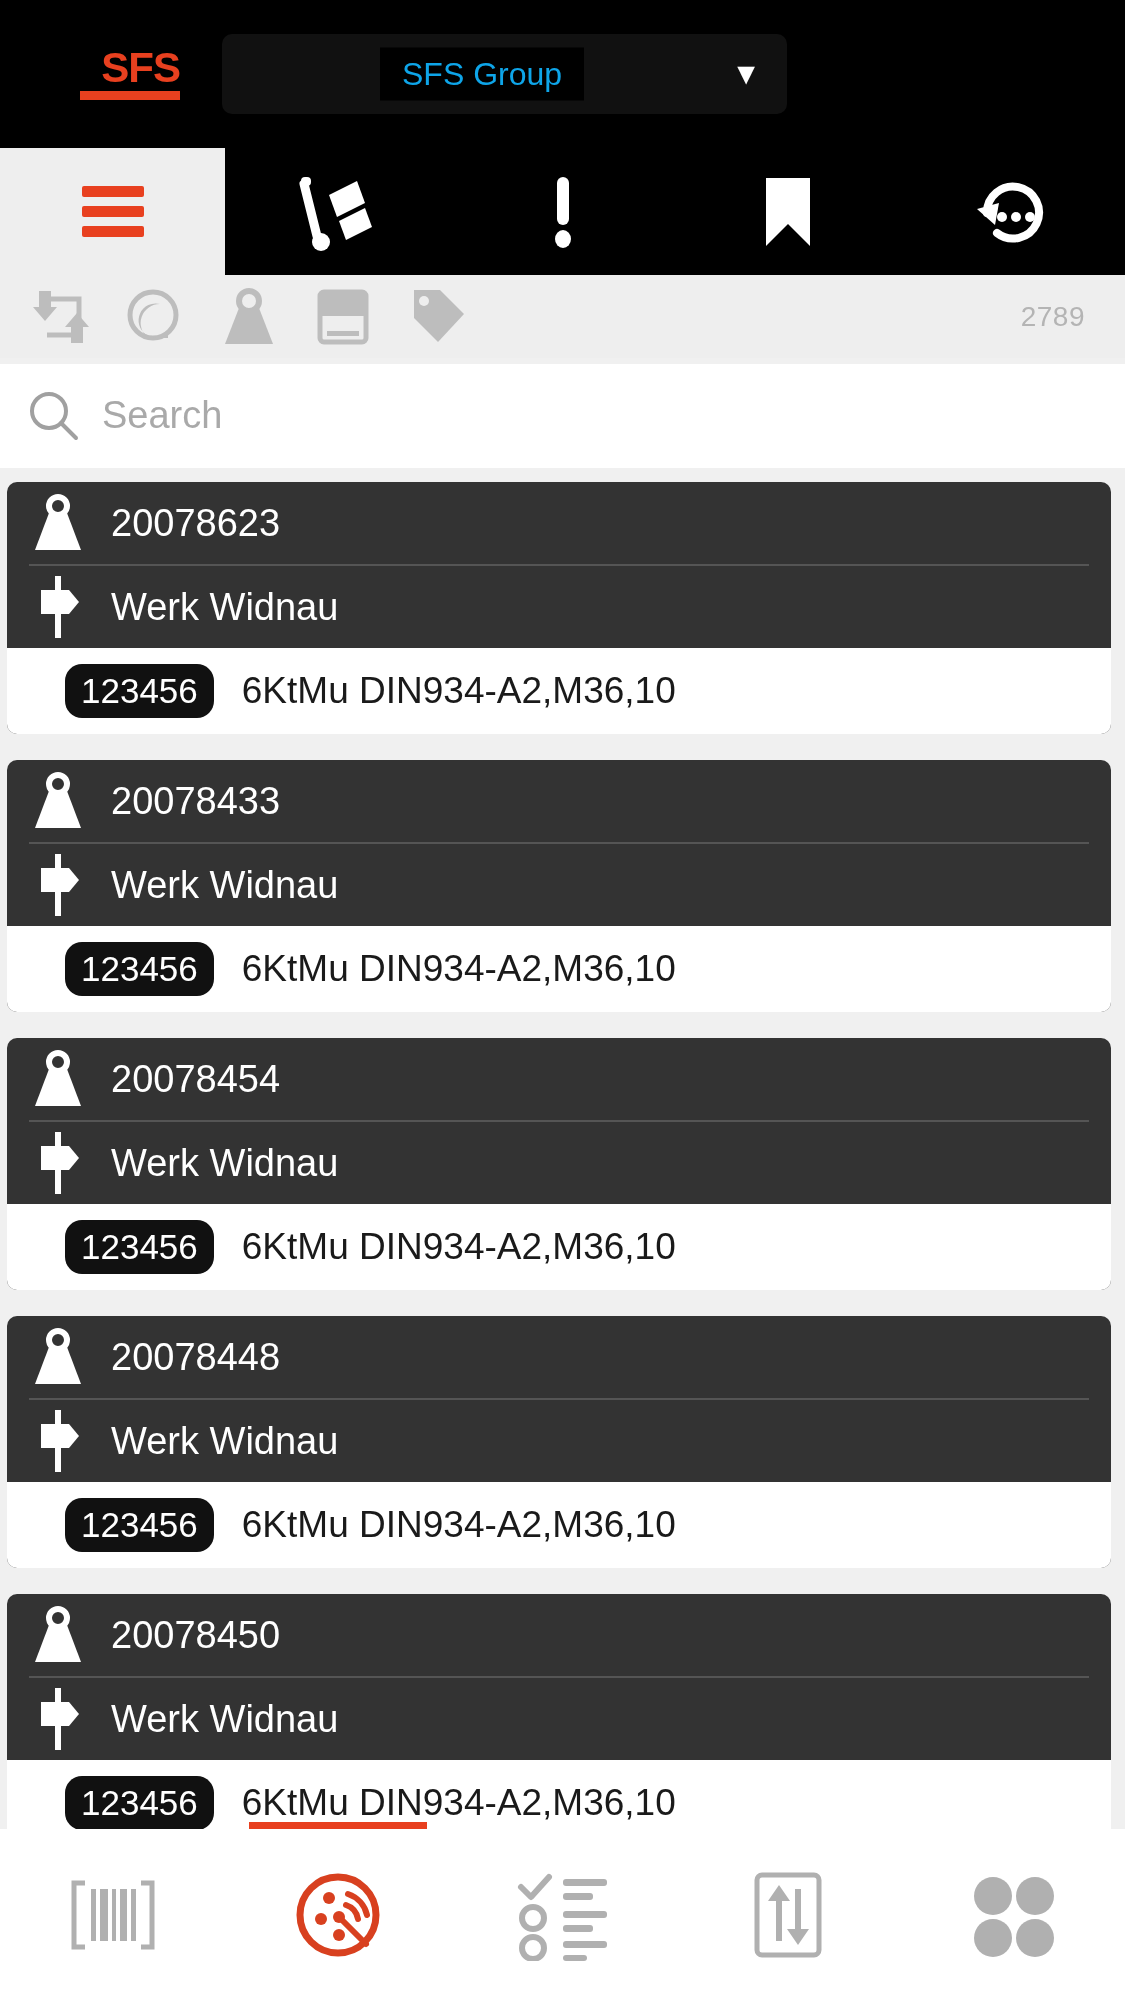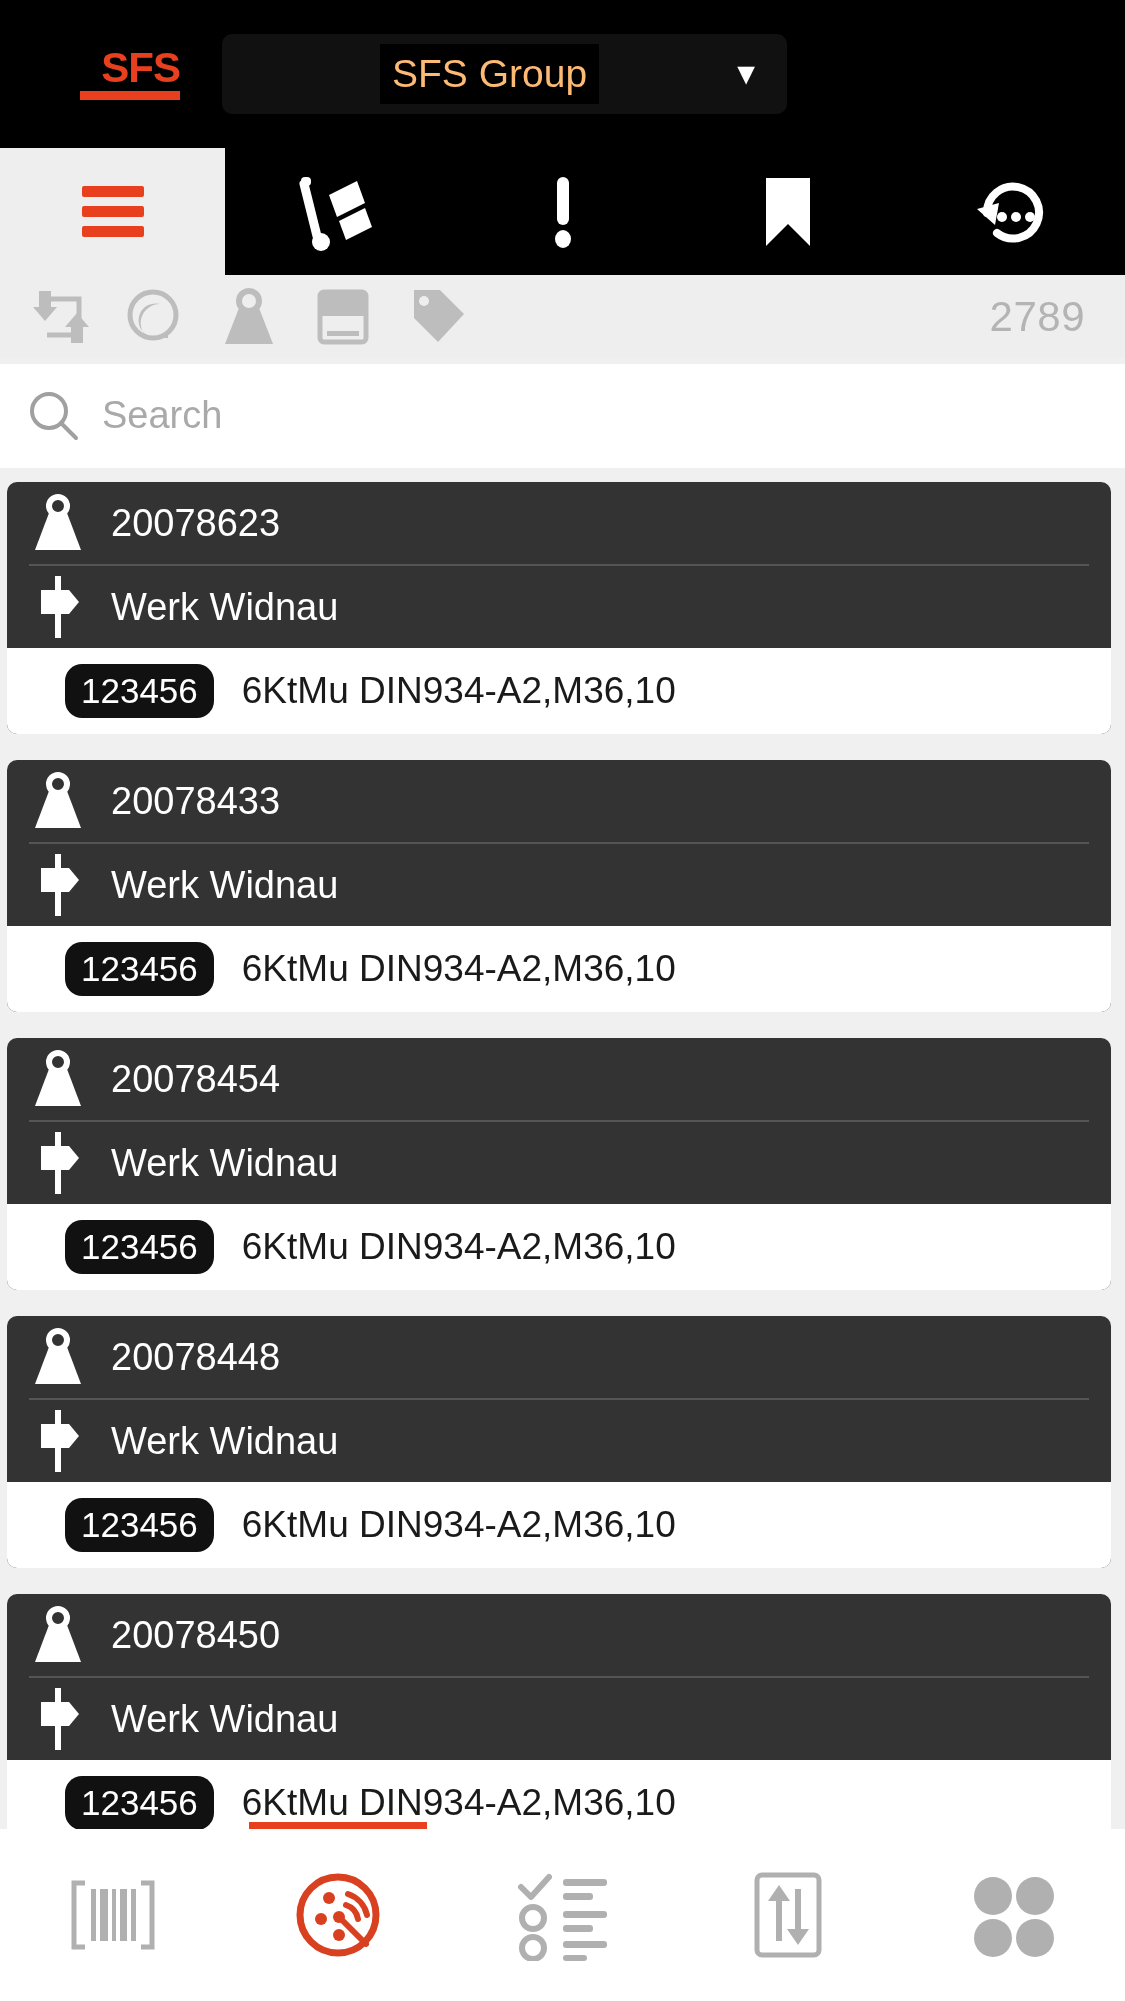--- a/index.html
+++ b/index.html
@@ -61,23 +61,23 @@
     justify-content: space-between;
     padding: 0 26px 0 0;
     position: relative;
   }
   .org-select .org-value {
     position: absolute;
     left: 158px;
     top: 50%;
     transform: translateY(-50%);
     background: #000000;
-    color: #fdba74;
-    font-size: 39px;
-    padding: 8px 12px;
+    color: #0ea5e9;
+    font-size: 32px;
+    padding: 8px 22px;
     white-space: nowrap;
   }
   .org-caret {
     margin-left: auto;
     color: #ffffff;
     font-size: 30px;
     line-height: 1;
   }
 
   
@@ -115,21 +115,21 @@
     flex: 0 0 auto;
   }
   .filter-icons { display: flex; align-items: center; gap: 32px; }
   .filter-icon {
     width: 62px; height: 62px;
     display: flex; align-items: center; justify-content: center;
   }
   .count {
     margin-left: auto;
     color: #b4b4b4;
-    font-size: 42px;
+    font-size: 28px;
     letter-spacing: 0.5px;
   }
 
   
   .searchbar {
     height: 104px;
     background: #ffffff;
     display: flex;
     align-items: center;
     padding-left: 24px;

